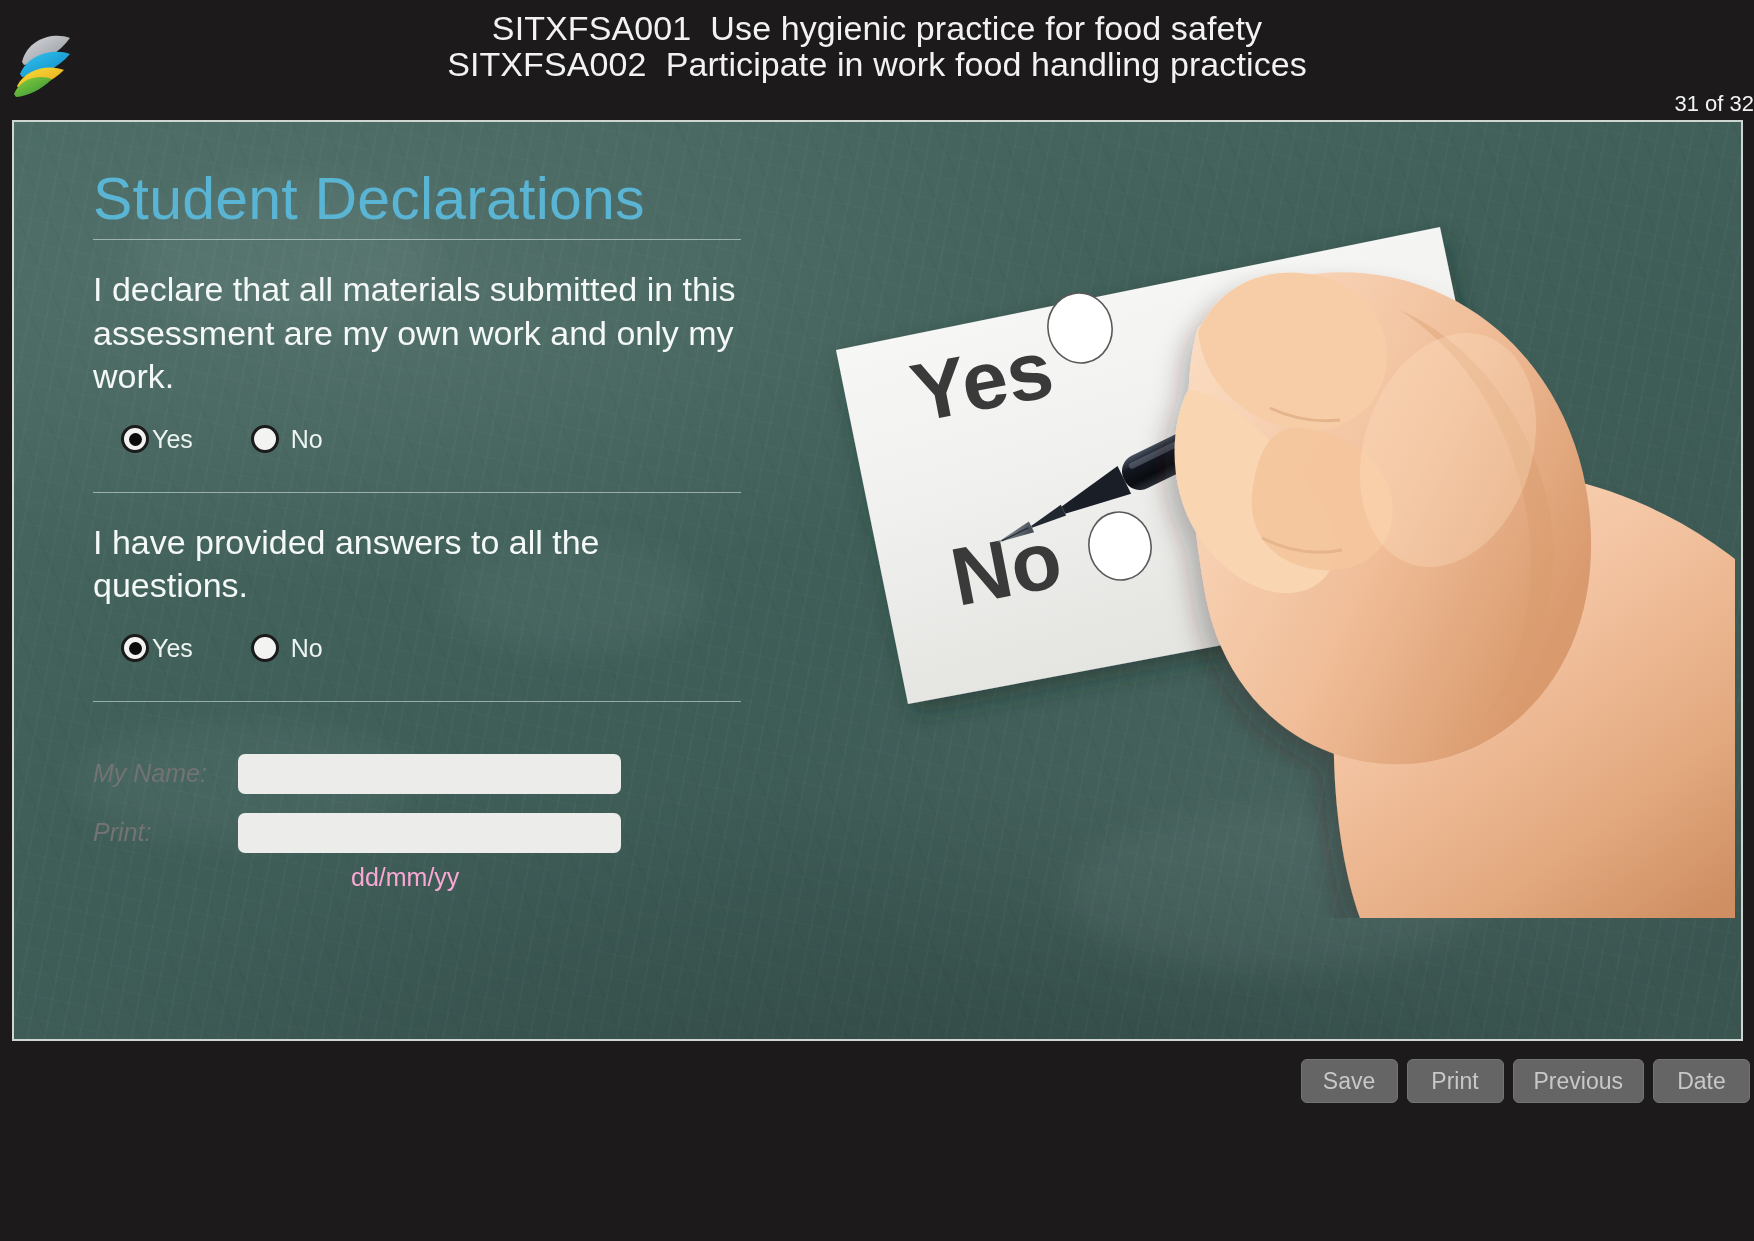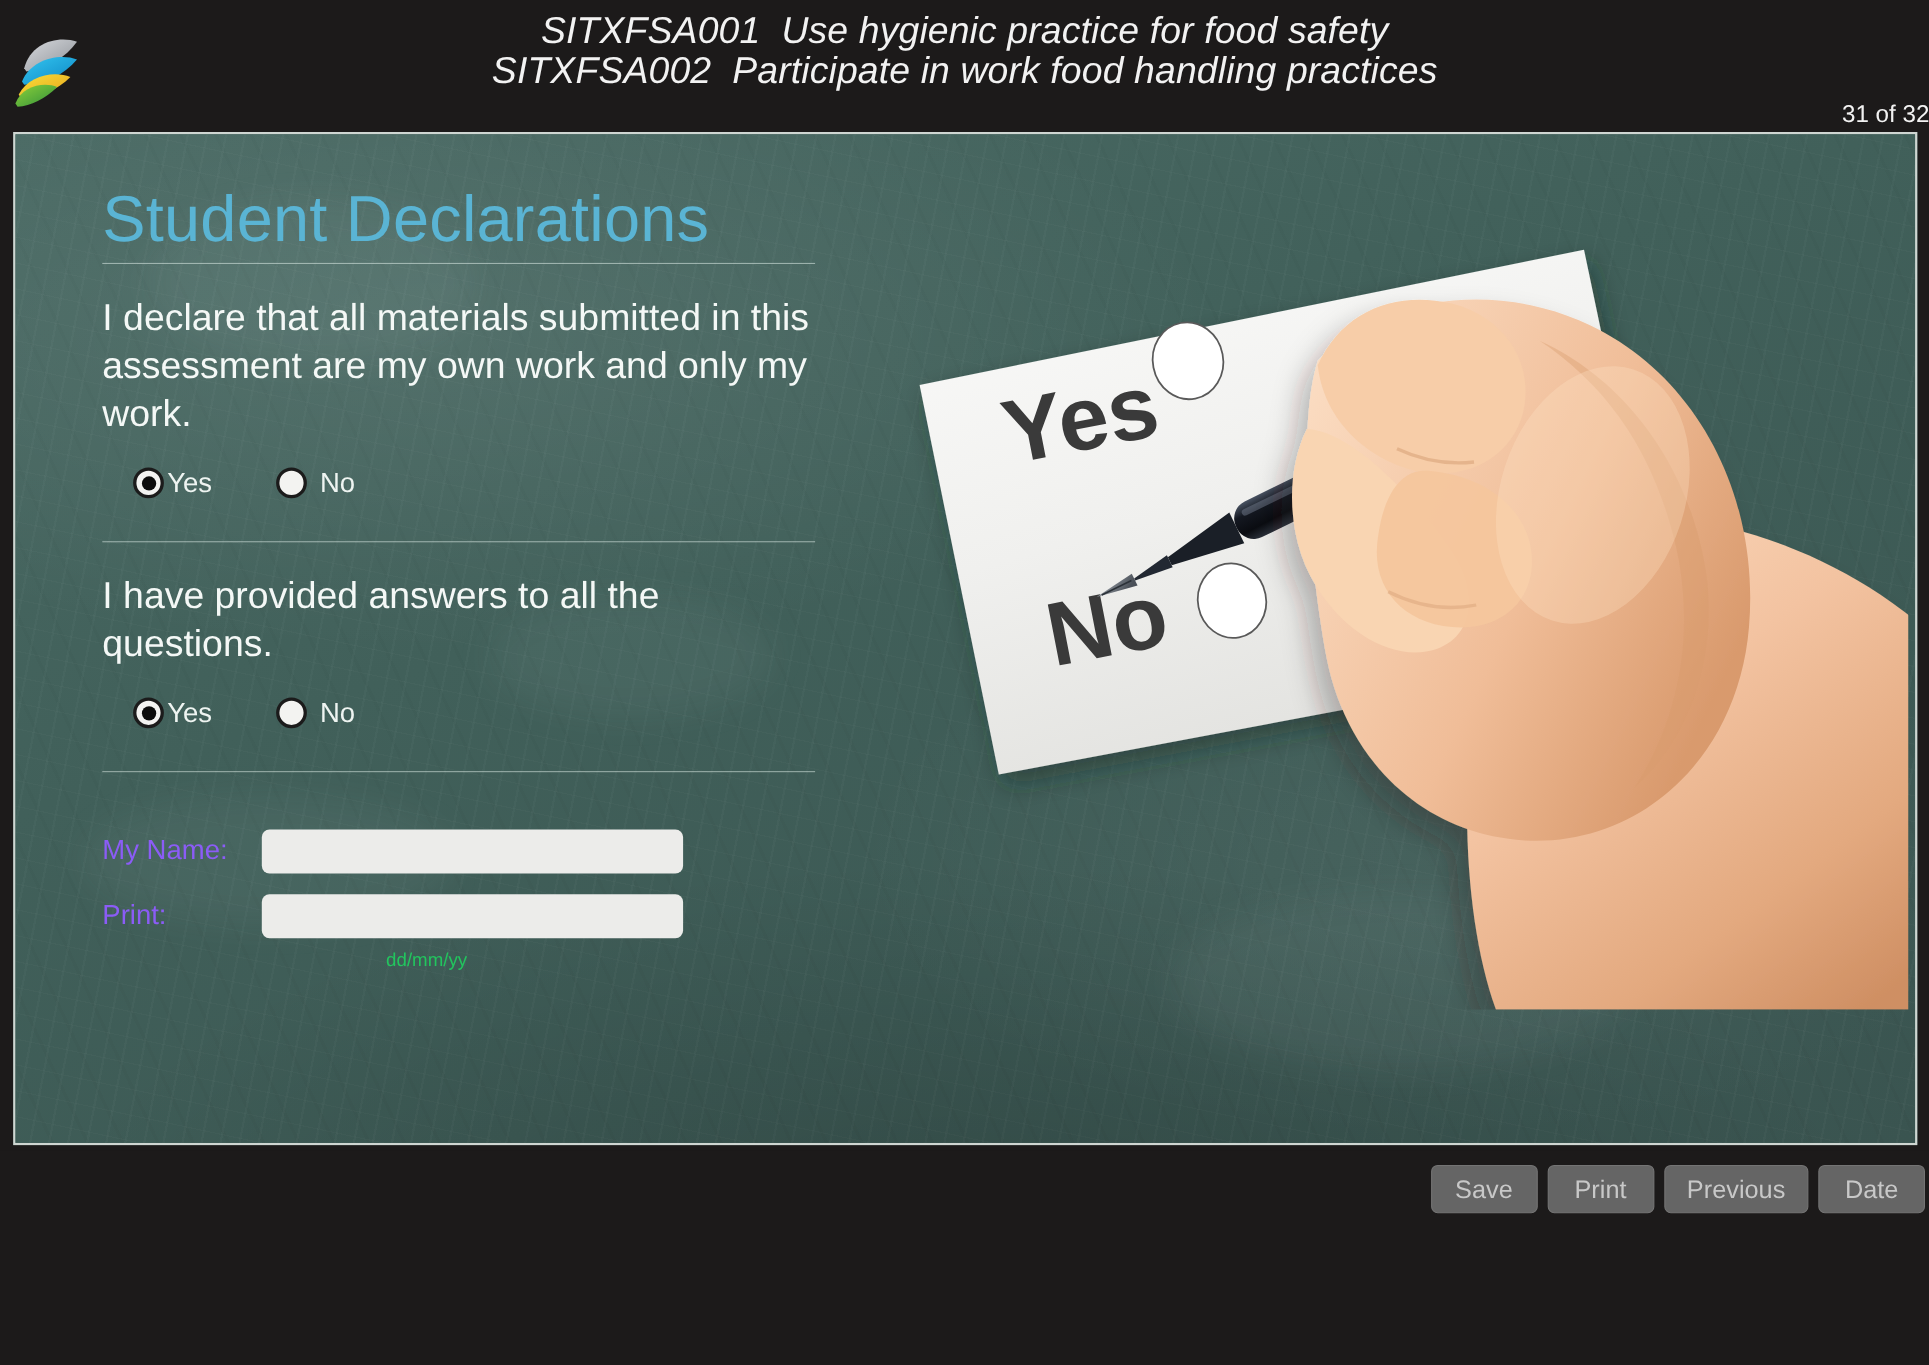--- a/index.html
+++ b/index.html
@@ -42,21 +42,20 @@
     width: 1754px;
     text-align: center;
     color: #f2f2f2;
     line-height: 1.06;
   }
   .header-line {
     font-size: 34px;
     font-weight: 400;
     letter-spacing: 0.1px;
     white-space: pre;
-    font-style: italic;
   }
   .header-count {
     font-size: 22px;
     font-weight: 400;
     margin-top: 10px;
     text-align: right;
   }
 
   
   .board-frame {
@@ -157,40 +156,41 @@
     margin-left: 3px;
     font-weight: 400;
   }
 
   
   .field-row {
     display: flex;
     align-items: center;
   }
   .field-label {
-    color: #8b5cf6;
+    color: #737373;
     font-size: 25px;
     width: 145px;
     font-weight: 400;
+    font-style: italic;
   }
   .field-input {
     width: 383px;
     height: 40px;
     background: #ececea;
     border: none;
     border-radius: 7px;
     outline: none;
     font-family: "Liberation Sans", sans-serif;
     font-size: 20px;
     color: #222;
     padding: 0 10px;
   }
   .field-hint {
-    color: #22c55e;
-    font-size: 17px;
+    color: #f9a8d4;
+    font-size: 25px;
     font-weight: 400;
   }
 
   
   .photo {
     position: absolute;
     left: 800px;
     top: 150px;
     width: 935px;
     height: 768px;

